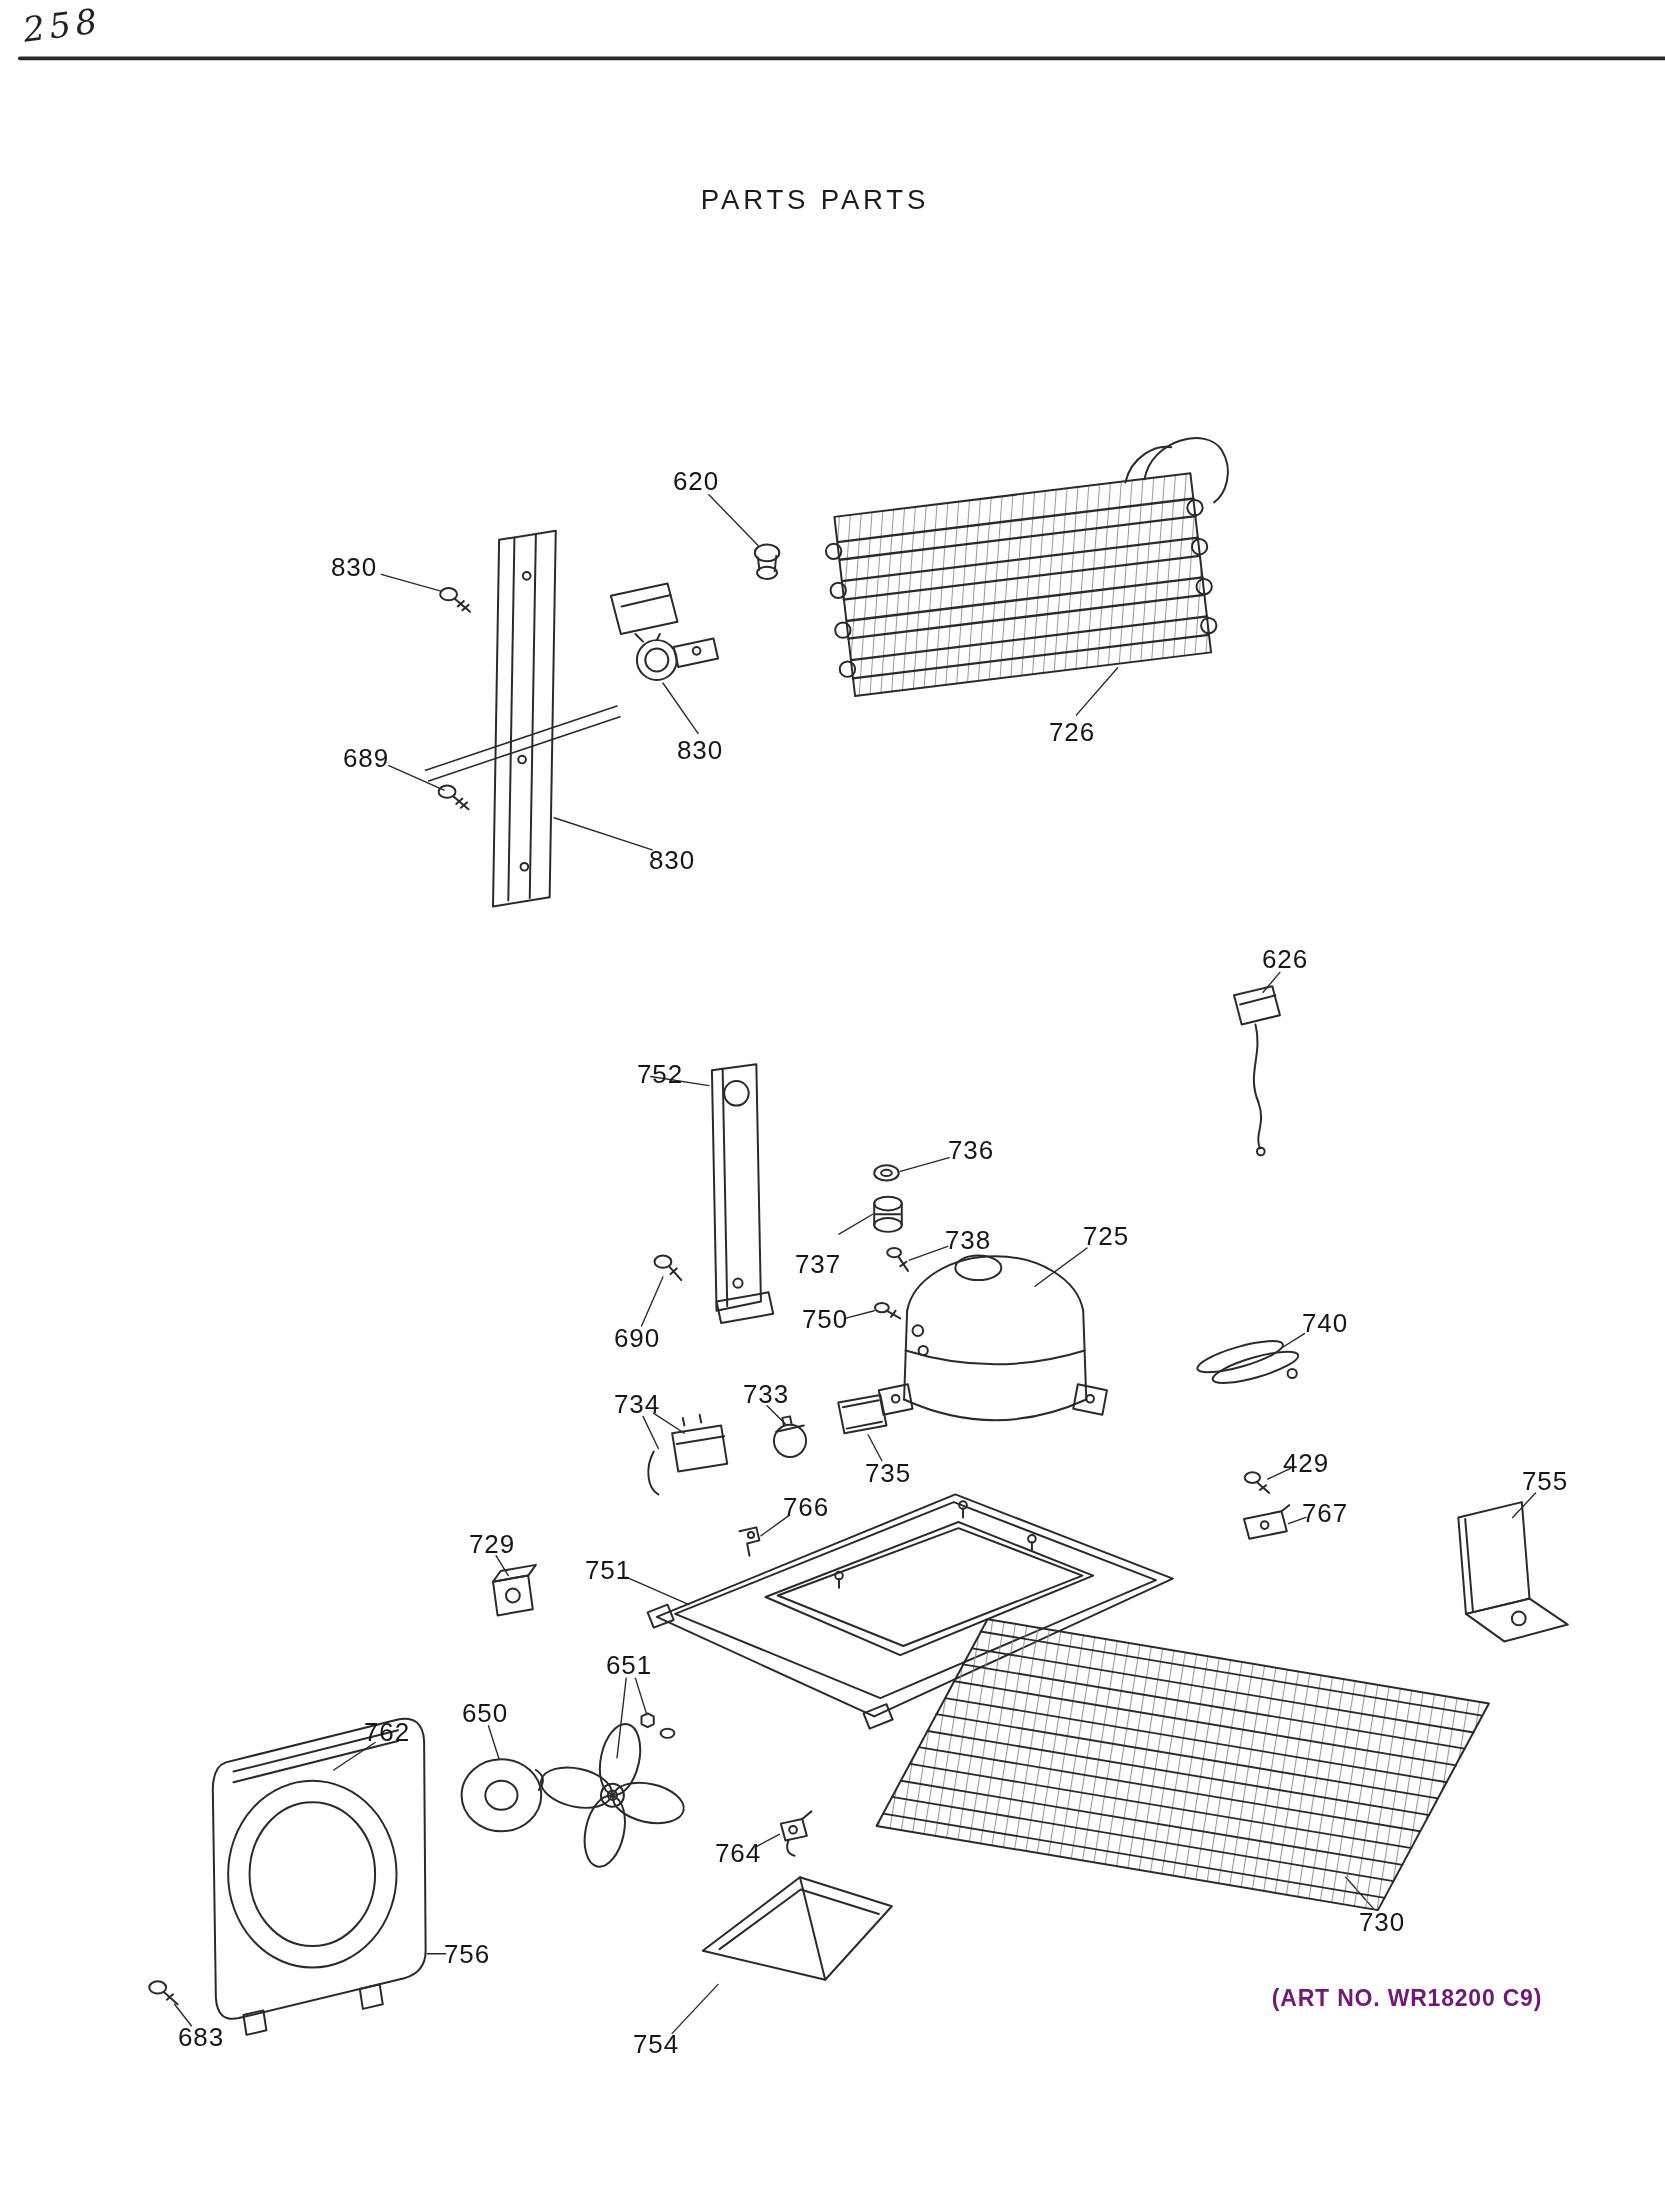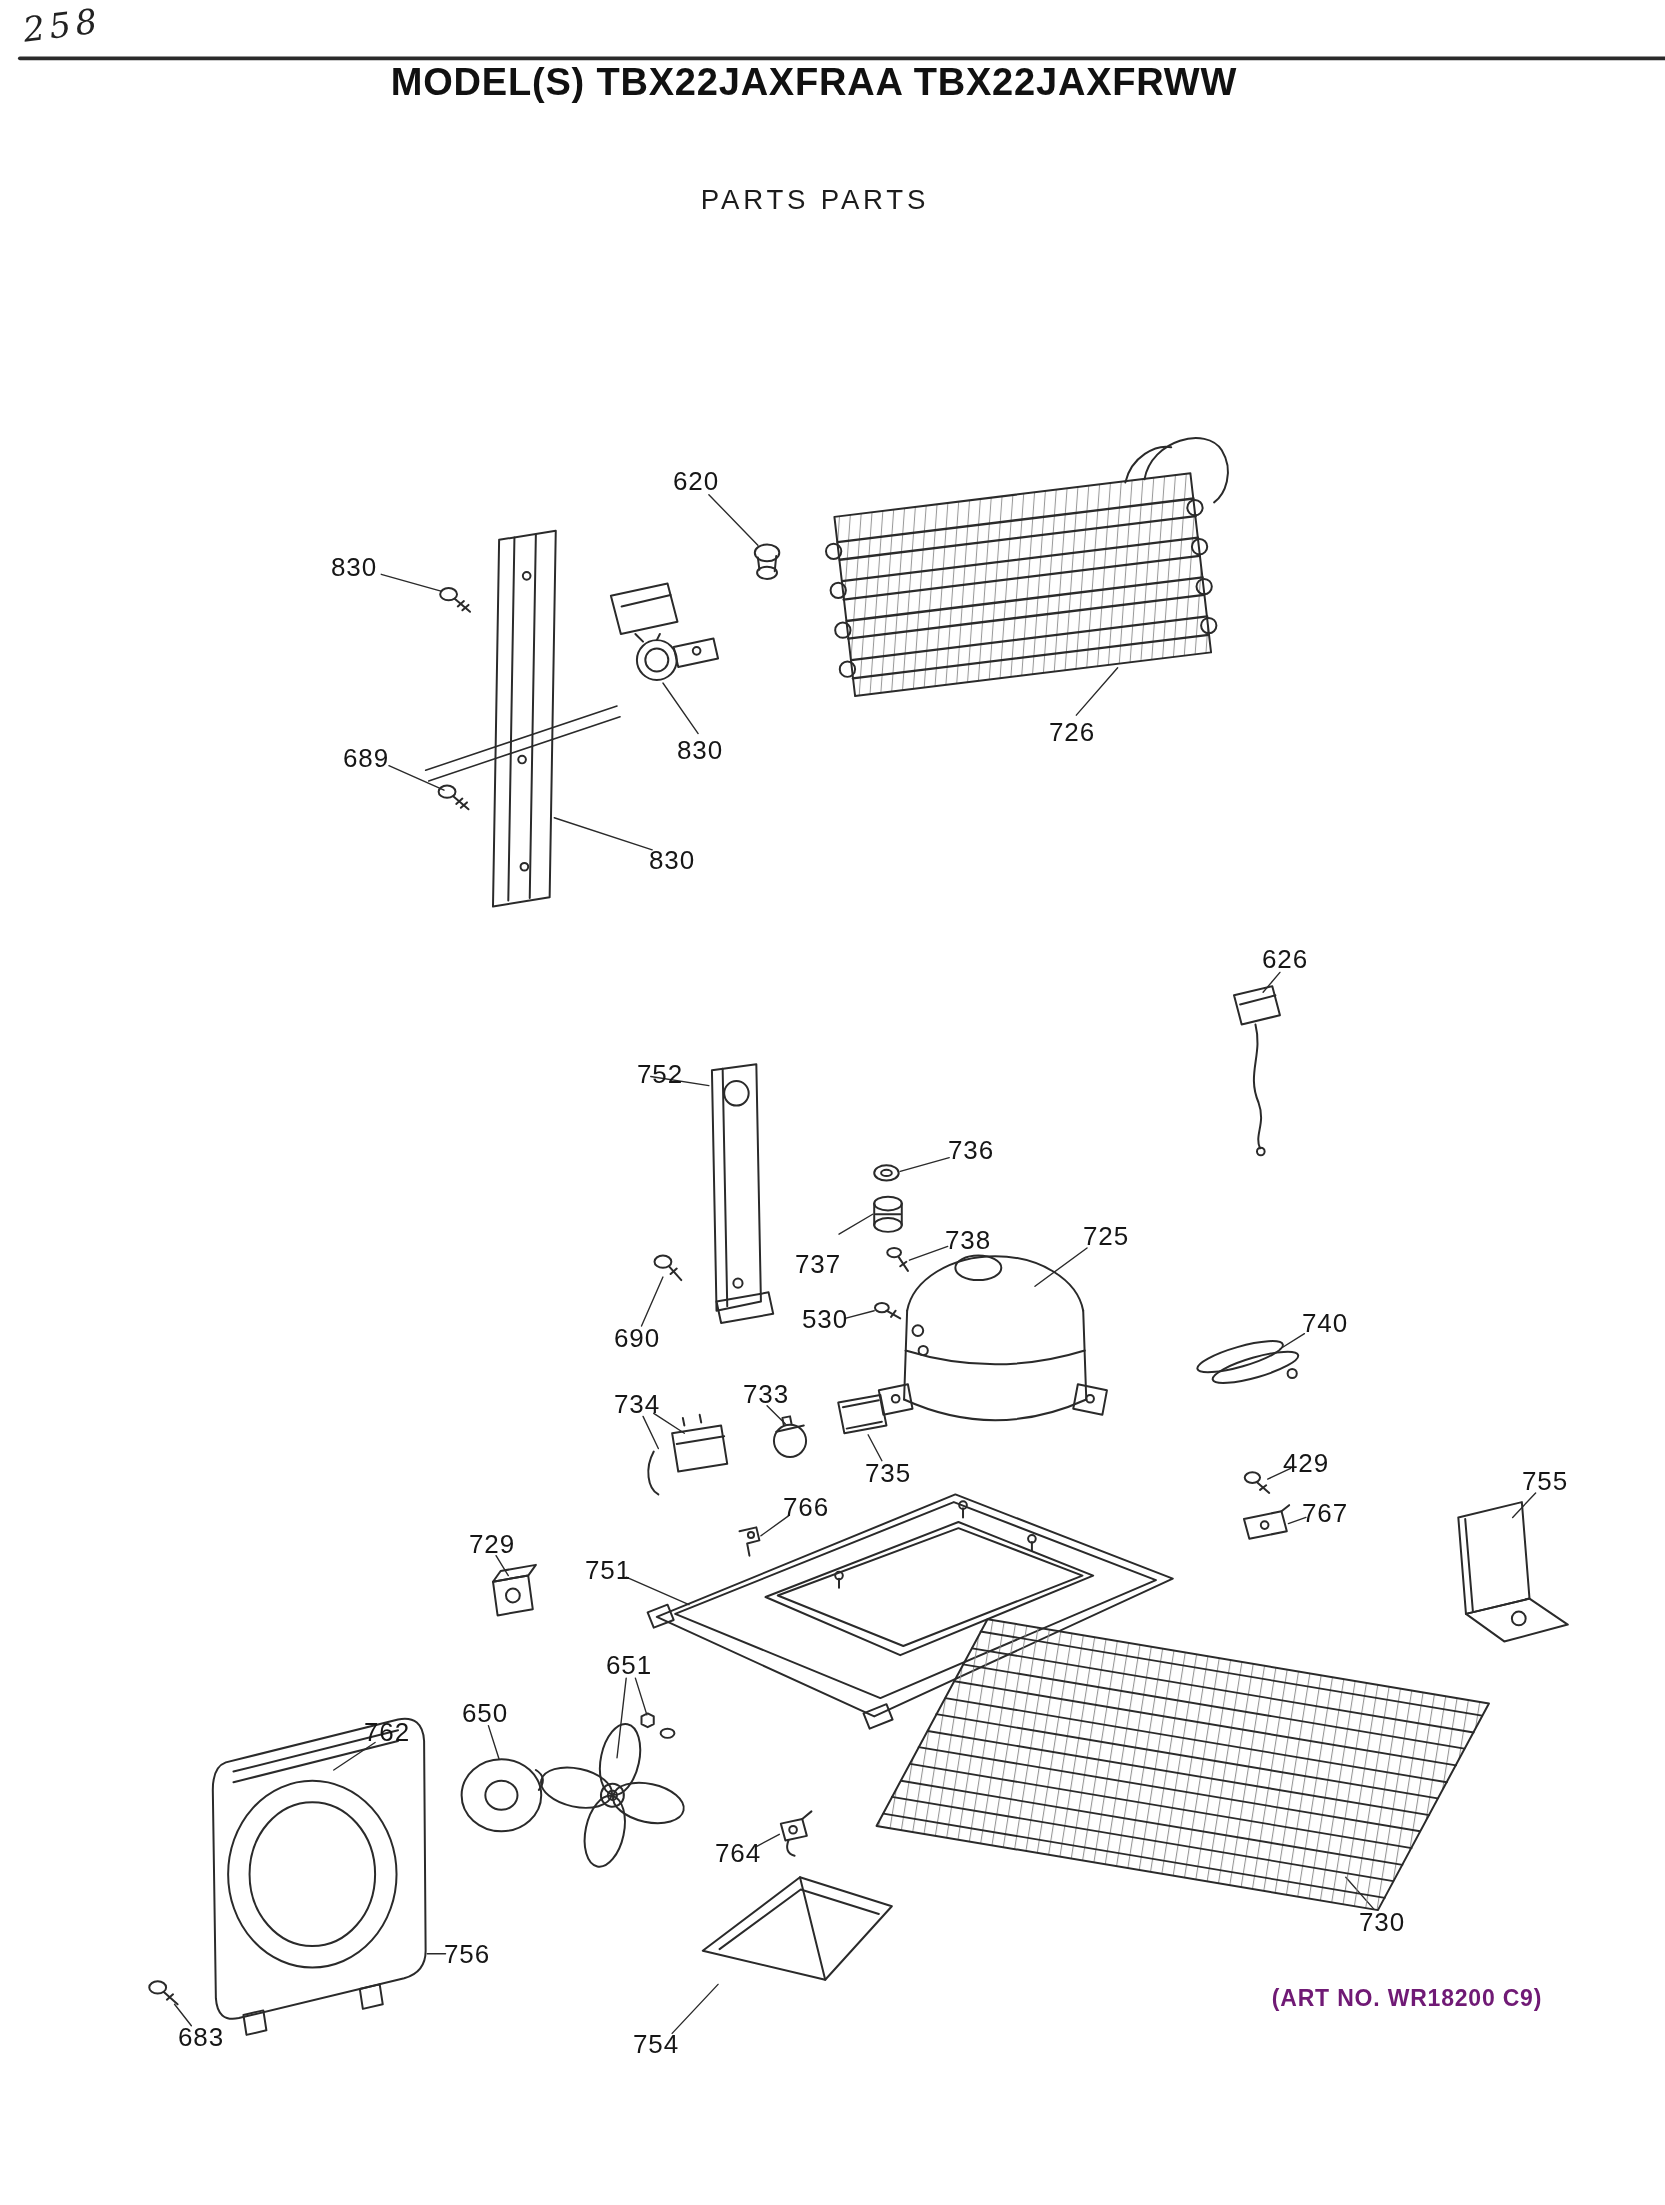--- a/index.html
+++ b/index.html
@@ -348,38 +348,37 @@
       <g>
         <ellipse cx="206" cy="2596" rx="11" ry="8"></ellipse>
         <line x1="214" y1="2602" x2="232" y2="2618"></line>
         <line x1="218" y1="2612" x2="226" y2="2605"></line>
       </g>
 
     </g>
   </svg>
 
   <div class="page-number">258</div>
-  <div class="title">MODEL(S) TBX22JAXFRAA  TBX22JAXFRWW</div>
   <div class="subtitle">PARTS PARTS</div>
   <div class="art-no">(ART NO. WR18200 C9)</div>
 
   <div>
       <span class="callout" style="left: 696px; top: 481px;">620</span>
       <span class="callout" style="left: 354px; top: 567px;">830</span>
       <span class="callout" style="left: 1072px; top: 732px;">726</span>
       <span class="callout" style="left: 700px; top: 750px;">830</span>
       <span class="callout" style="left: 366px; top: 758px;">689</span>
       <span class="callout" style="left: 672px; top: 860px;">830</span>
       <span class="callout" style="left: 1285px; top: 959px;">626</span>
       <span class="callout" style="left: 660px; top: 1074px;">752</span>
       <span class="callout" style="left: 971px; top: 1150px;">736</span>
       <span class="callout" style="left: 818px; top: 1240px; margin-top: 24px;">737</span>
       <span class="callout" style="left: 968px; top: 1240px;">738</span>
       <span class="callout" style="left: 1106px; top: 1236px;">725</span>
-      <span class="callout" style="left: 825px; top: 1319px;">530</span>
+      <span class="callout" style="left: 825px; top: 1319px;">750</span>
       <span class="callout" style="left: 1325px; top: 1323px;">740</span>
       <span class="callout" style="left: 637px; top: 1338px;">690</span>
       <span class="callout" style="left: 637px; top: 1404px;">734</span>
       <span class="callout" style="left: 766px; top: 1394px;">733</span>
       <span class="callout" style="left: 888px; top: 1473px;">735</span>
       <span class="callout" style="left: 1306px; top: 1463px;">429</span>
       <span class="callout" style="left: 1325px; top: 1513px;">767</span>
       <span class="callout" style="left: 1545px; top: 1481px;">755</span>
       <span class="callout" style="left: 806px; top: 1507px;">766</span>
       <span class="callout" style="left: 492px; top: 1544px;">729</span>

